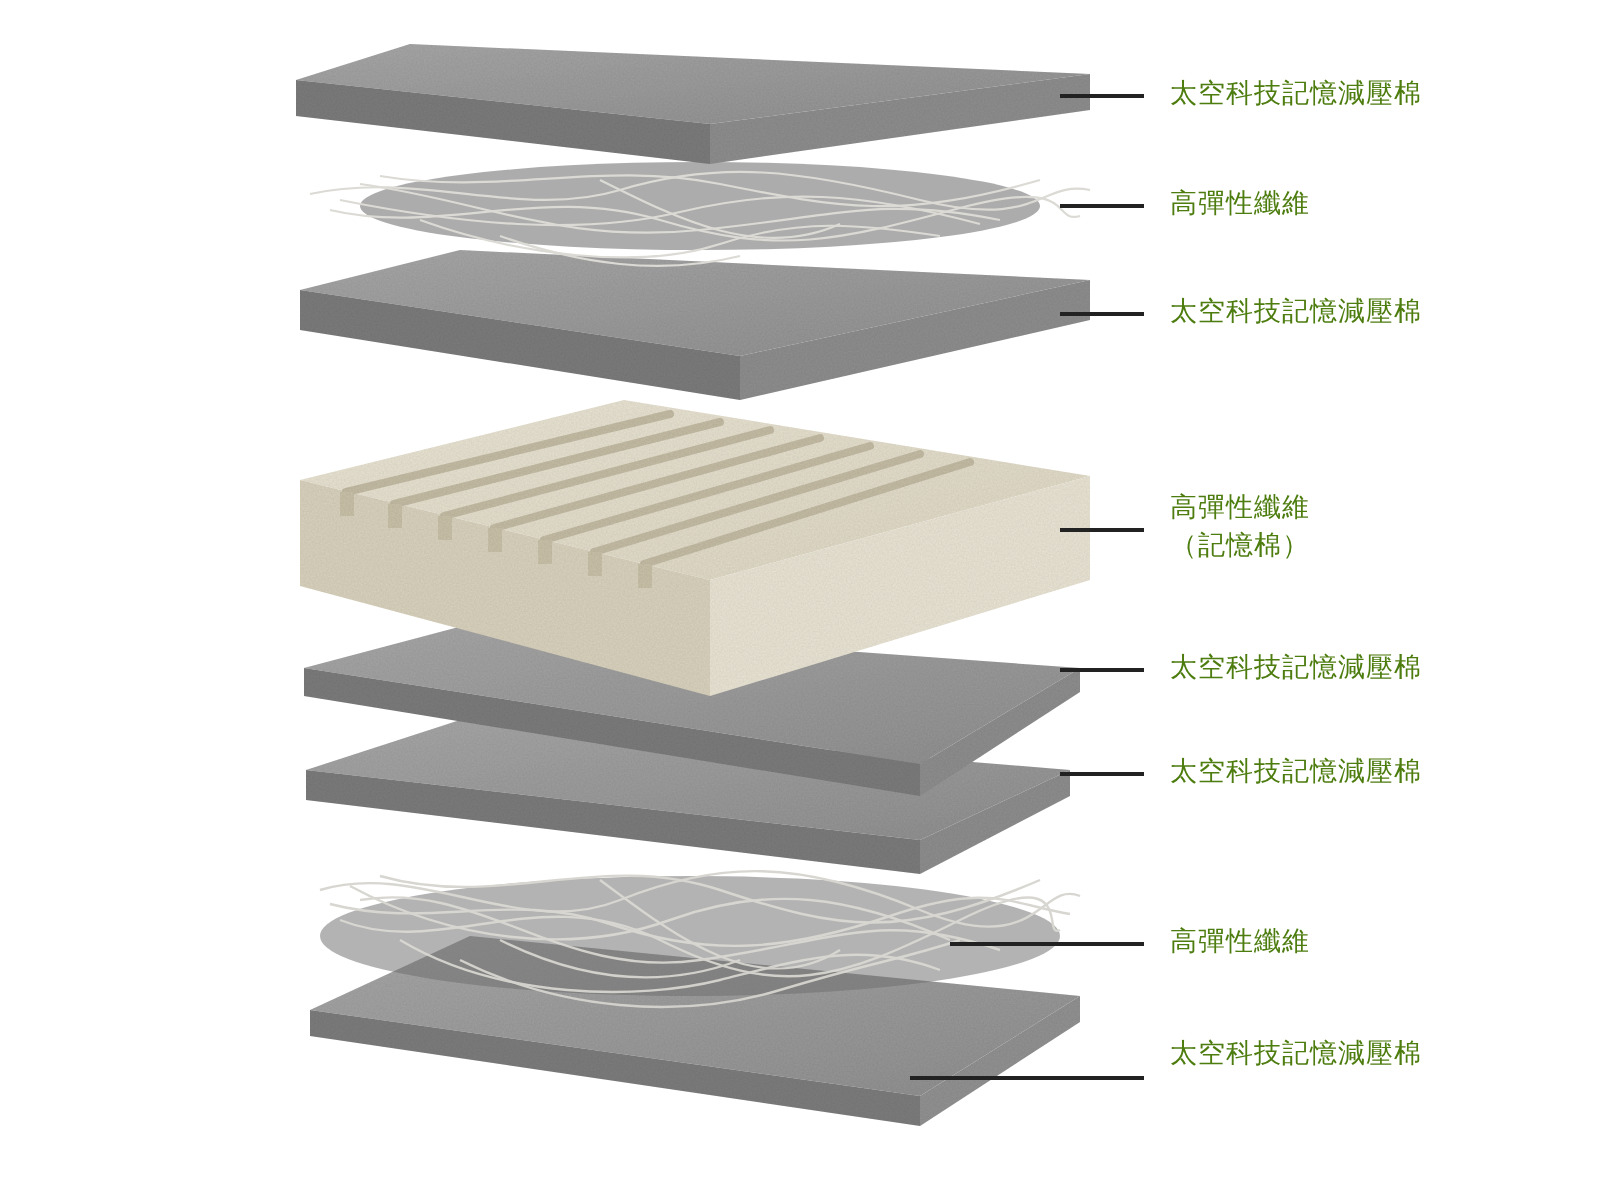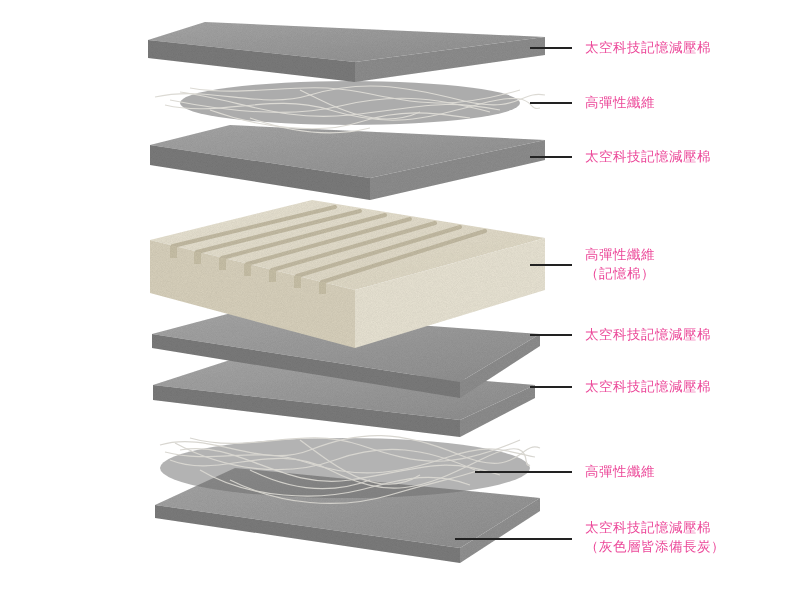--- a/index.html
+++ b/index.html
@@ -1,19 +1,19 @@
 <!DOCTYPE html>
 <html><head>
   <meta charset="utf-8">
   <style>
     html, body { margin: 0; padding: 0; background: #ffffff; }
     body { width: 800px; height: 600px; position: relative; overflow: hidden;
            font-family: "DejaVu Sans", "Liberation Sans", sans-serif; }
     #diagram { position: absolute; left: 0; top: 0; width: 800px; height: 600px; }
-    .label { position: absolute; font-size: 13.5px; line-height: 19px; color: #ec4899;
+    .label { position: absolute; font-size: 13.5px; line-height: 19px; color: #4d7c0f;
              white-space: nowrap; letter-spacing: 0.5px; }
     .leader { position: absolute; height: 1.5px; background: #222; }
   </style>
 </head>
 <body>
 
 <svg id="diagram" width="800" height="600" viewBox="0 0 800 600" xmlns="http://www.w3.org/2000/svg">
   <defs>
     <filter id="grain" x="0" y="0" width="100%" height="100%">
       <feTurbulence type="fractalNoise" baseFrequency="1.2" numOctaves="2" seed="3" result="n"></feTurbulence>
@@ -141,14 +141,13 @@
   <div>太空科技記憶減壓棉</div>
 </div>
 <div class="label" style="left:585px; top:377px;">
   <div>太空科技記憶減壓棉</div>
 </div>
 <div class="label" style="left:585px; top:462px;">
   <div>高彈性纖維</div>
 </div>
 <div class="label" style="left:585px; top:518px;">
   <div>太空科技記憶減壓棉</div>
-  <div>（灰色層皆添備長炭）</div>
 </div>
 
 </body></html>

